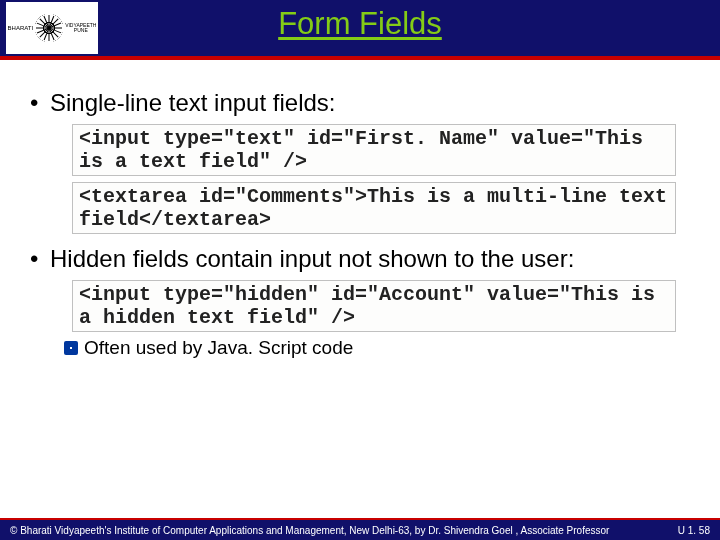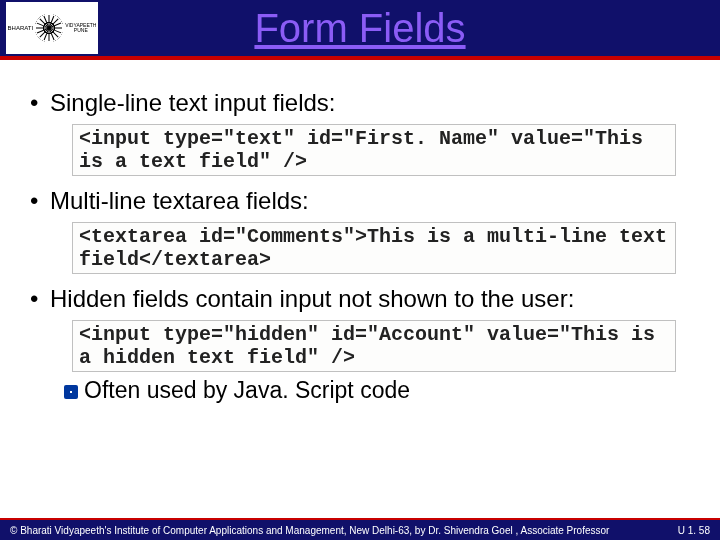--- a/index.html
+++ b/index.html
@@ -73,22 +73,22 @@
     flex-direction: column;
     font-size: 5px;
     line-height: 5px;
   }
   .slide-title {
     position: absolute;
     left: 0;
     top: 6px;
     width: 100%;
     text-align: center;
-    color: #8b5cf6;
-    font-size: 40px;
+    color: #84cc16;
+    font-size: 31px;
     font-family: Arial, sans-serif;
     text-decoration: underline;
     text-underline-offset: 3px;
   }
   .content {
     padding: 18px 34px 0 28px;
     font-size: 24px;
     line-height: 1.25;
     color: #000;
   }
@@ -111,21 +111,21 @@
     font-family: Consolas, "Courier New", monospace;
     font-size: 20px;
     line-height: 1.15;
     border: 1px solid #c0c0c0;
     background: #fdfdfc;
     font-weight: bold;
     color: #222;
   }
   .sub-bullet {
     margin: 4px 0 0 36px;
-    font-size: 23px;
+    font-size: 19px;
   }
   .sub-marker {
     display: inline-block;
     width: 14px;
     height: 14px;
     vertical-align: -1px;
     margin-right: 6px;
     background:
       linear-gradient(#00379e,#00379e) top/100% 46% no-repeat,
       linear-gradient(#00379e,#00379e) bottom/100% 46% no-repeat,
@@ -176,23 +176,20 @@
     <div class="slide-title">Form Fields</div>
   </div>
 
   <div class="content">
 
     <div class="bullet">
       <span>Single-line text input fields:</span>
     </div>
     <div class="code-block">&lt;input type="text" id="First. Name" value="This is a text field" /&gt;</div>
 
-    <div class="bullet">
-      <span>Multi-line textarea fields:</span>
-    </div>
     <div class="code-block">&lt;textarea id="Comments"&gt;This is a multi-line text field&lt;/textarea&gt;</div>
 
     <div class="bullet">
       <span>Hidden fields contain input not shown to the user:</span>
     </div>
     <div class="code-block">&lt;input type="hidden" id="Account" value="This is a hidden text field" /&gt;</div>
     <div class="sub-bullet">
       <span class="sub-marker"></span><span>Often used by Java. Script code</span>
     </div>
 

